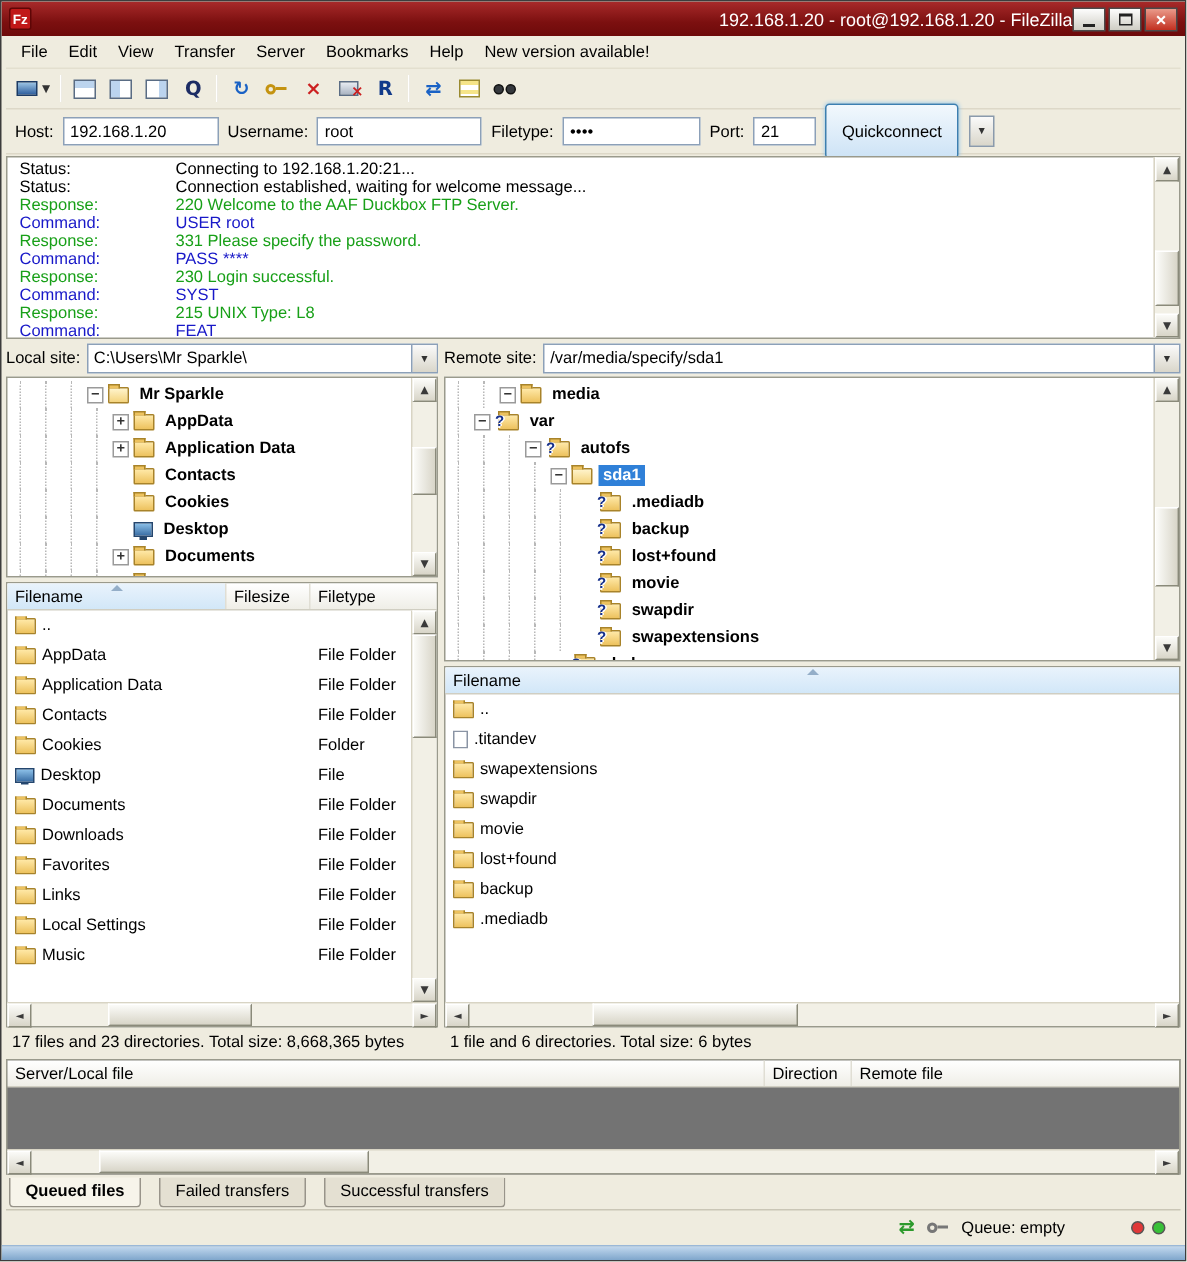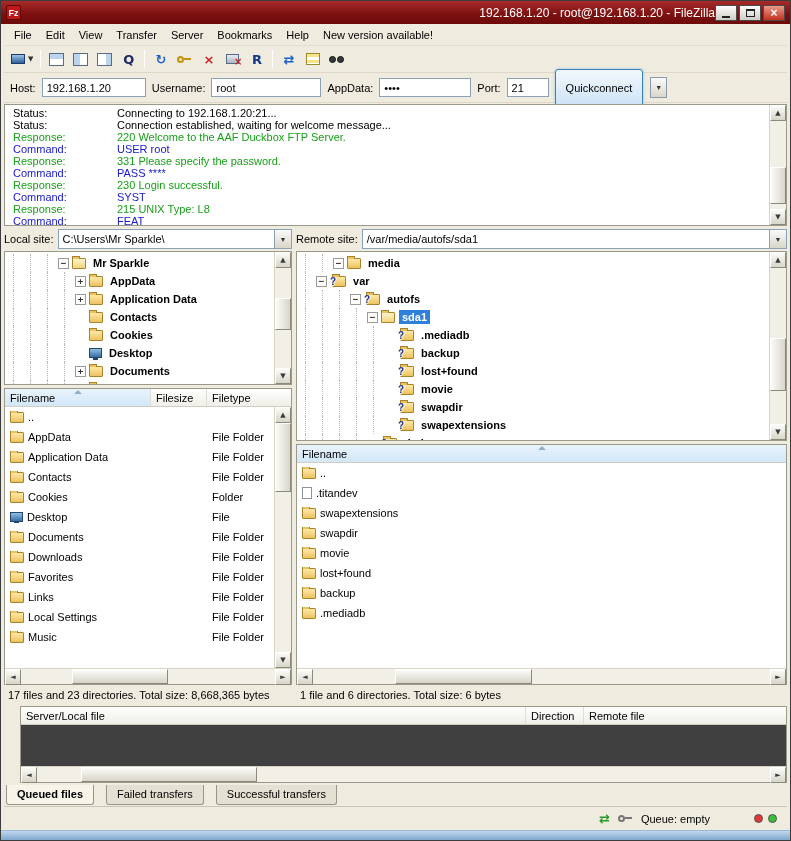--- a/index.html
+++ b/index.html
@@ -125,21 +125,21 @@
   .list-row { height: 20px; display: flex; align-items: center; }
   .cell { padding: 0 5px; display: flex; align-items: center; white-space: nowrap; overflow: hidden; }
   .cell.name { width: 146px; flex: none; }
   .cell.name.grow { width: auto; flex: 1; }
   .cell.size { width: 56px; flex: none; justify-content: flex-end; }
   .cell.type { flex: 1; }
   .panestatus { height: 19px; flex: none; display: flex; align-items: center; padding: 1px 4px 0; white-space: nowrap; overflow: hidden; }
 
   
   .queuepane { height: 100px; flex: none; display: flex; flex-direction: column; margin-top: 2px; }
-  .queue-inner { flex: 1; min-height: 0; display: flex; flex-direction: column; border: 1px solid #9a9a8c; background: #404040; margin-left: 16px; }
+  .queue-inner { flex: 1; min-height: 0; display: flex; flex-direction: column; border: 1px solid #9a9a8c; background: #737373; }
   .qh-file { width: 505px; flex: none; }
   .qh-dir { width: 58px; flex: none; }
   .queuebody { flex: 1; }
   .tabsrow { height: 23px; flex: none; display: flex; align-items: center; padding: 0 2px; gap: 12px; }
   .tab { padding: 3px 10px 4px; border: 1px solid #98948a; border-top: none; border-radius: 0 0 3px 3px; background: #e4e0d2; }
   .tab.active { background: #f7f4ea; font-weight: bold; }
 
   
   .statusbar { height: 24px; flex: none; display: flex; align-items: center; justify-content: flex-end; gap: 8px; padding: 0 10px; border-top: 1px solid #cac6b6; }
   .sb-sync { font-family: "DejaVu Sans", sans-serif; font-weight: bold; font-size: 13px; color: #2c9a2c; line-height: 1; }
@@ -232,21 +232,21 @@
           <span class="lens"></span>
         </span>
       </span>
     </div>
 
   <div class="quickbar">
     <span>Host:</span>
     <input class="qc-input w-host" value="192.168.1.20" style="">
     <span>Username:</span>
     <input class="qc-input w-user" value="root" style="">
-    <span>AppData:</span>
+    <span>Filetype:</span>
     <input class="qc-input w-pass" value="••••" style="">
     <span>Port:</span>
     <input class="qc-input w-port" value="21" style="">
     <button class="qc-btn">Quickconnect</button>
     <span class="qc-drop"></span>
   </div>
 
   <div class="logpane">
     <div class="log-lines" id="log-lines">
         <div class="log-line status">
@@ -562,21 +562,21 @@
       </div>
       <div class="panestatus">17 files and 23 directories. Total size: 8,668,365 bytes</div>
     </div>
 
     <div class="vsplit"></div>
 
     <div class="pane remote">
       <div class="siterow">
         <span>Remote site:</span>
         <span class="combo">
-          <span class="combo-value">/var/media/autofs/sda1</span>
+          <span class="combo-value">/var/media/specify/sda1</span>
           <span class="combo-btn"></span>
         </span>
       </div>
       <div class="treebox">
         <div class="tree" id="remote-tree">
             <div class="tree-row">
               <span class="guide"></span>
               <span class="guide"></span>
               <span class="exp minus"></span>
               <span class="fi-wrap">

